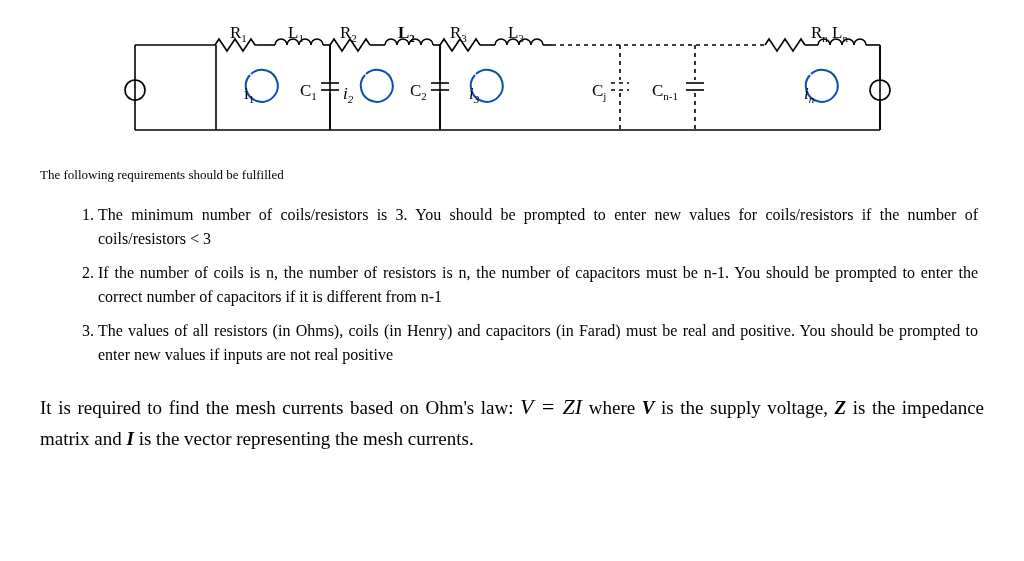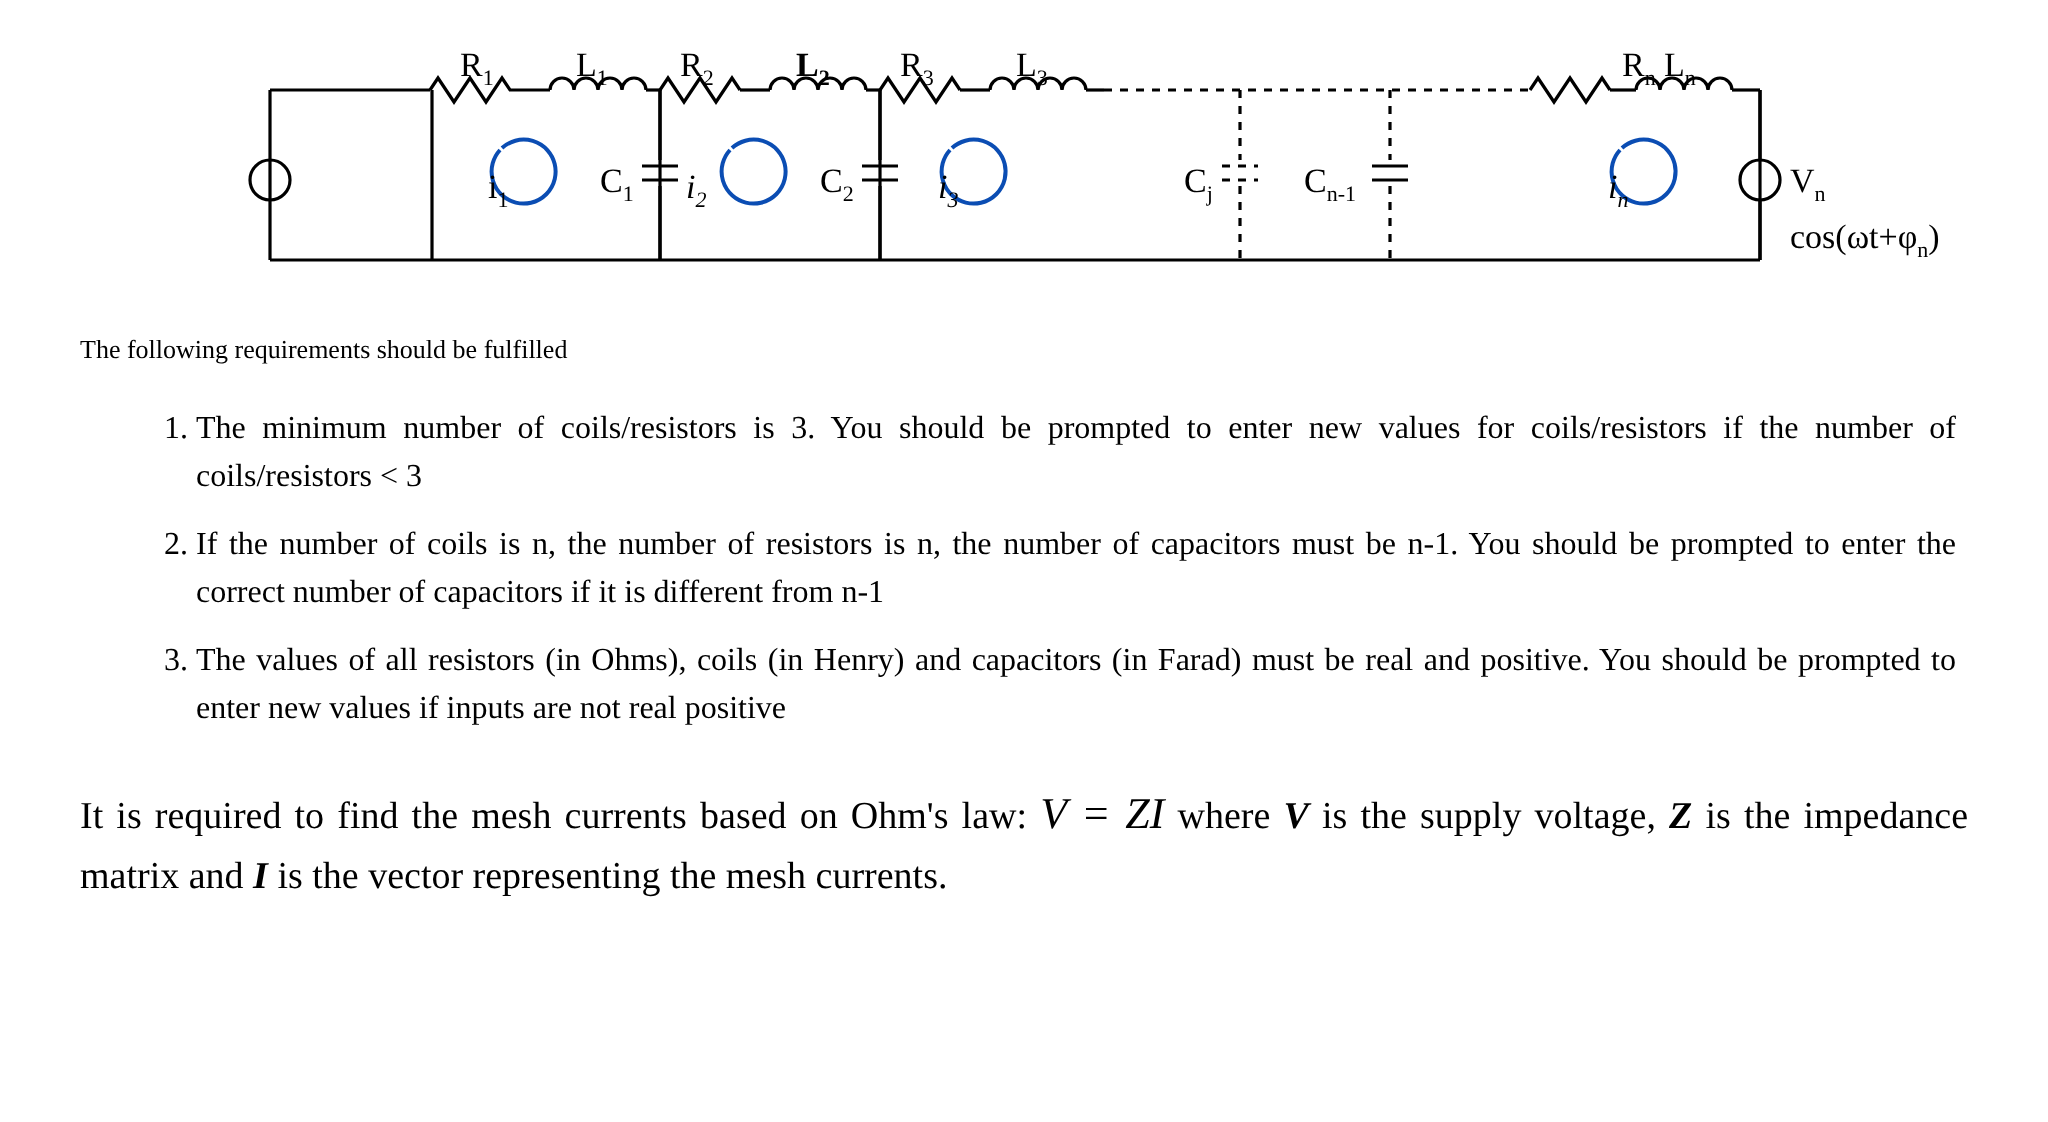--- a/index.html
+++ b/index.html
@@ -125,21 +125,20 @@
 
       <g stroke="#0b4db3" fill="none" stroke-width="2">
         <path d="M210 55 a16 16 0 1 0 1 -1"></path>
         <path d="M325 55 a16 16 0 1 0 1 -1"></path>
         <path d="M435 55 a16 16 0 1 0 1 -1"></path>
         <path d="M770 55 a16 16 0 1 0 1 -1"></path>
       </g>
     </g>
   </svg>
 
-  <span class="clabel" style="left:855px; top:58px;">V<sub class="sub">n</sub> cos(ωt+φ<sub class="sub">n</sub>)</span>
 
   <span class="clabel" style="left:190px; top:0px;font-family:Liberation Serif, serif;">R<sub class="sub">1</sub></span>
   <span class="clabel" style="left:248px; top:0px;">L<sub class="sub">1</sub></span>
   <span class="clabel" style="left:300px; top:0px;">R<sub class="sub">2</sub></span>
   <span class="clabel" style="left:358px; top:0px;font-weight:bold;">L<sub class="sub">2</sub></span>
   <span class="clabel" style="left:410px; top:0px;">R<sub class="sub">3</sub></span>
   <span class="clabel" style="left:468px; top:0px;">L<sub class="sub">3</sub></span>
   <span class="clabel" style="left:771px; top:0px;">R<sub class="sub">n</sub></span>
   <span class="clabel" style="left:792px; top:0px;">L<sub class="sub">n</sub></span>
 

